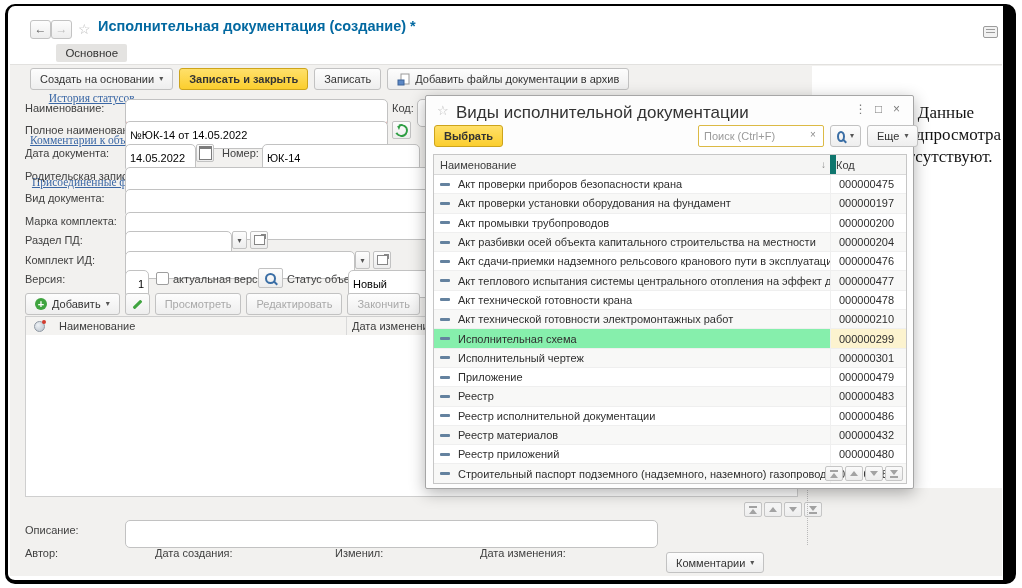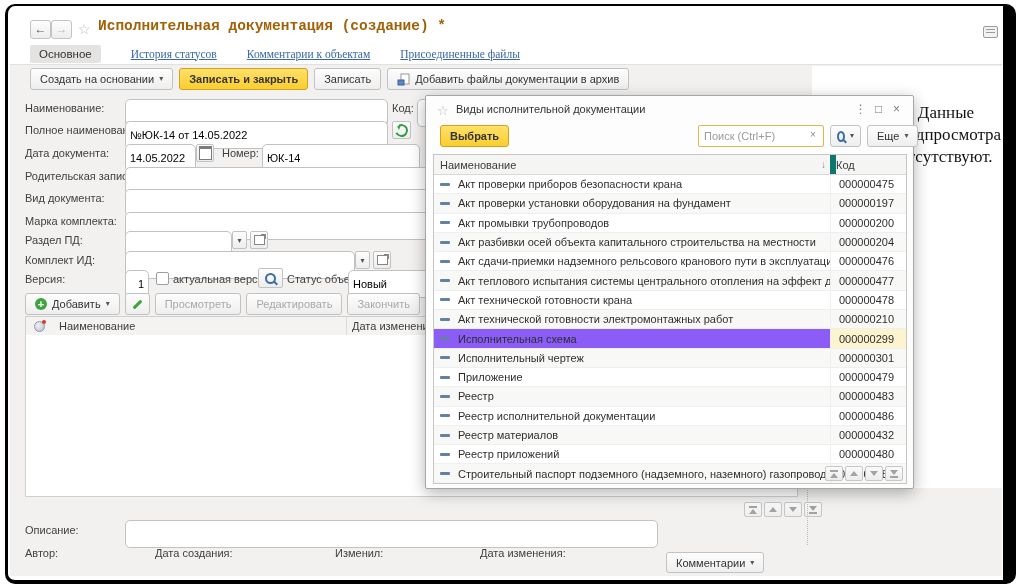--- a/index.html
+++ b/index.html
@@ -13,25 +13,25 @@
     z-index:99;pointer-events:none;}
 
   
   #formbg{position:absolute;left:10px;top:64px;width:992px;height:511px;background:#f2f1ef;border-top:1px solid #e2e1df;}
 
   .navbtn-top{position:absolute;top:20px;width:21px;height:19px;background:linear-gradient(#fdfdfd,#ededed);
     border:1px solid #c3c3c3;border-radius:3px;font-size:12px;line-height:17px;text-align:center;color:#555;box-sizing:border-box;}
   #btn-back{left:30px;}
   #btn-fwd{left:51px;color:#bdbdbd;}
   #star-main{left:78px;top:21px;color:#bcbcbc;font-size:14px;}
-  #title{left:98px;top:18px;font-size:14.5px;font-weight:bold;color:#a16207;font-family:Liberation Mono, monospace;}
+  #title{left:98px;top:18px;font-size:14.5px;font-weight:bold;color:#0369a1;}
   #panel-ico{left:983px;top:26px;width:15px;height:12px;border:1px solid #9c9c9c;border-radius:2px;background:#f2f2f2;box-sizing:border-box;}
   #panel-ico span{display:block;margin:2px 2px 0 2px;height:1px;background:#9c9c9c;}
 
-  #tabs{left:30px;top:44px;display:flex;gap:30px;align-items:center;height:19px;}
+  #tabs{left:30px;top:44px;display:flex;gap:30px;align-items:center;height:19px;flex-direction:column;}
   .tab-active{background:#e4e3e1;color:#333;font-size:11.5px;padding:3px 9px;border-radius:2px;}
   .tab-link{color:#3a67a5;font-size:11.5px;text-decoration:underline;cursor:pointer;font-family:Liberation Serif, serif;}
 
   .btn{display:inline-flex;align-items:center;gap:5px;background:linear-gradient(#fdfdfd,#eeeeee);
     border:1px solid #c2c2c2;border-radius:3px;padding:0 9px;height:22px;font-size:11px;color:#333;box-sizing:border-box;white-space:nowrap;}
   .btn .arr{font-size:8px;color:#555;line-height:1;}
   .btn.yellow{background:linear-gradient(#ffe06a,#fbce2e);border-color:#cda41c;font-weight:bold;}
   .btn.disabled{color:#a9a9a9;}
   .btn.iconbtn{padding:0 6px;}
   #cmdbar{left:30px;top:68px;display:flex;gap:6px;}
@@ -108,39 +108,39 @@
   
   #divider{left:807px;top:100px;height:445px;border-left:1px dotted #b9b9b9;}
   #preview{left:812px;top:66px;width:190px;height:422px;background:#fff;}
   #preview-text{position:absolute;left:64px;top:36px;width:140px;text-align:center;
     font-family:"Liberation Serif",serif;font-size:17px;line-height:1.3;color:#131313;}
 
   
   #modal{left:425px;top:95px;width:489px;height:394px;background:#fdfdfd;border:1px solid #a6a6a6;border-radius:2px;
     box-shadow:0 4px 16px rgba(0,0,0,.3);z-index:20;box-sizing:border-box;}
   #m-star{position:absolute;left:11px;top:7px;color:#bcbcbc;font-size:13px;}
-  #m-title{position:absolute;left:30px;top:7px;font-size:11px;color:#333;}
+  #m-title{position:absolute;left:30px;top:7px;font-size:17px;color:#333;}
   .m-ctl{position:absolute;top:5px;width:17px;height:17px;text-align:center;color:#7d7d7d;font-size:12px;line-height:17px;cursor:pointer;}
   #m-dots{right:44px;} #m-max{right:26px;} #m-close{right:8px;}
-  #m-select{position:absolute;left:14px;top:29px;}
+  #m-select{position:absolute;left:8px;top:29px;}
   #m-search{position:absolute;left:272px;top:29px;width:126px;height:22px;border:1px solid #dcba45;border-radius:2px;
     font-size:11px;padding:0 16px 0 5px;box-sizing:border-box;color:#000;font-family:inherit;outline:none;background:#fff;}
   #m-search::placeholder{color:#9b9b9b;}
   #m-clear{position:absolute;left:384px;top:33px;font-size:10px;color:#8b8b8b;cursor:pointer;}
   #m-qbtn{position:absolute;left:404px;top:29px;width:31px;height:22px;}
   #m-more{position:absolute;left:441px;top:29px;}
   #m-table{position:absolute;left:7px;top:58px;width:474px;border:1px solid #c6c6c6;background:#fff;box-sizing:border-box;}
   #m-thead{display:flex;height:19px;background:#f5f5f4;border-bottom:1px solid #d9d9d9;align-items:center;font-size:11px;color:#3c3c3c;}
   #mh-name{flex:1;padding-left:6px;display:flex;align-items:center;}
   #mh-sort{margin-left:auto;margin-right:4px;color:#8a8a8a;font-size:10px;}
   #mh-code{width:76px;border-left:6px solid #0f766e;align-self:stretch;display:flex;align-items:center;box-sizing:border-box;}
   .mrow{display:flex;align-items:center;height:18.3px;font-size:11px;color:#2e2e2e;border-top:1px solid #efefef;}
   .mrow:first-child{border-top:none;}
   .mrow:nth-child(even){background:#f8f8f7;}
-  .mrow.selected{background:#8b5cf6;}
+  .mrow.selected{background:#86efac;}
   .mrow.selected .mcode{background:#fcf3cf;}
   .dash{width:10px;height:3px;background:#64829f;border-radius:1px;margin:0 8px 0 6px;flex:none;}
   .mname{flex:1;white-space:nowrap;overflow:hidden;}
   .mcode{width:76px;padding-left:8px;border-left:1px solid #efefef;align-self:stretch;display:flex;align-items:center;box-sizing:border-box;flex:none;}
   #m-nav{position:absolute;right:10px;bottom:7px;}
 </style>
 </head>
 <body>
 
 <div id="stage">

